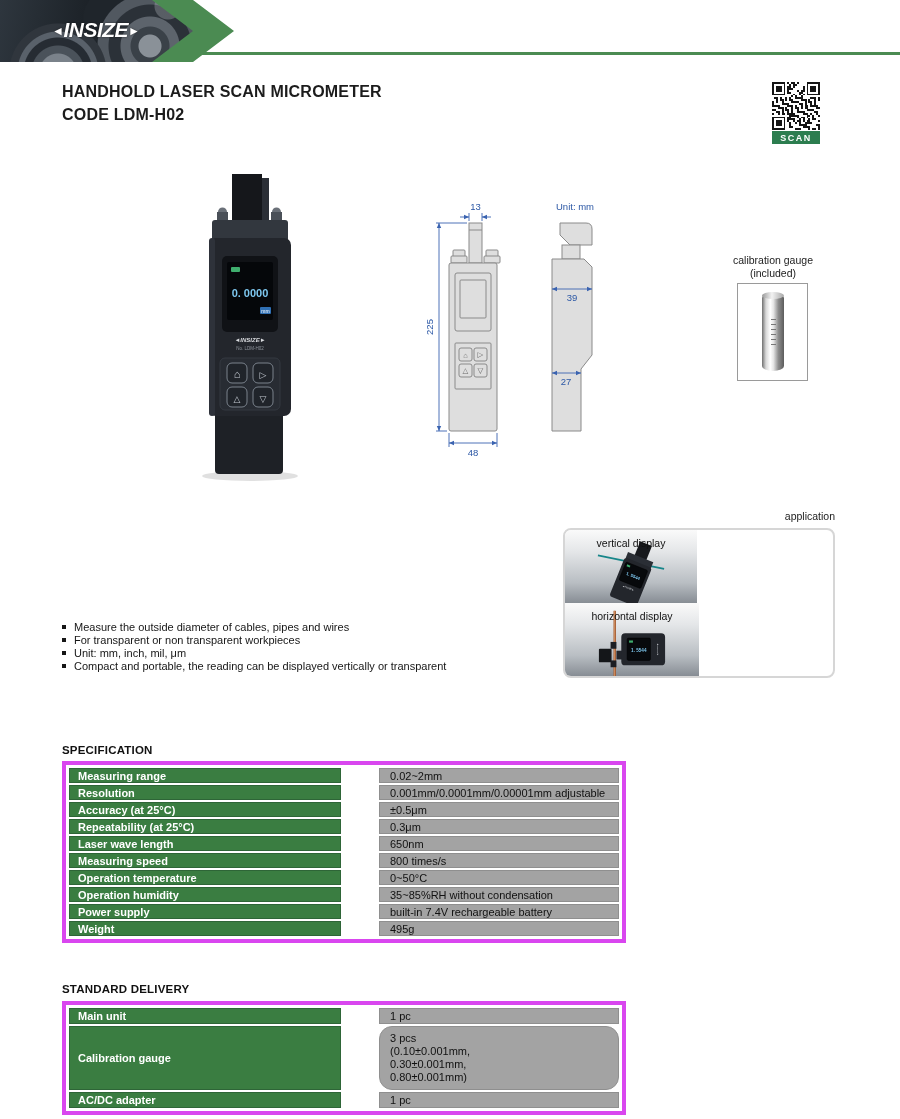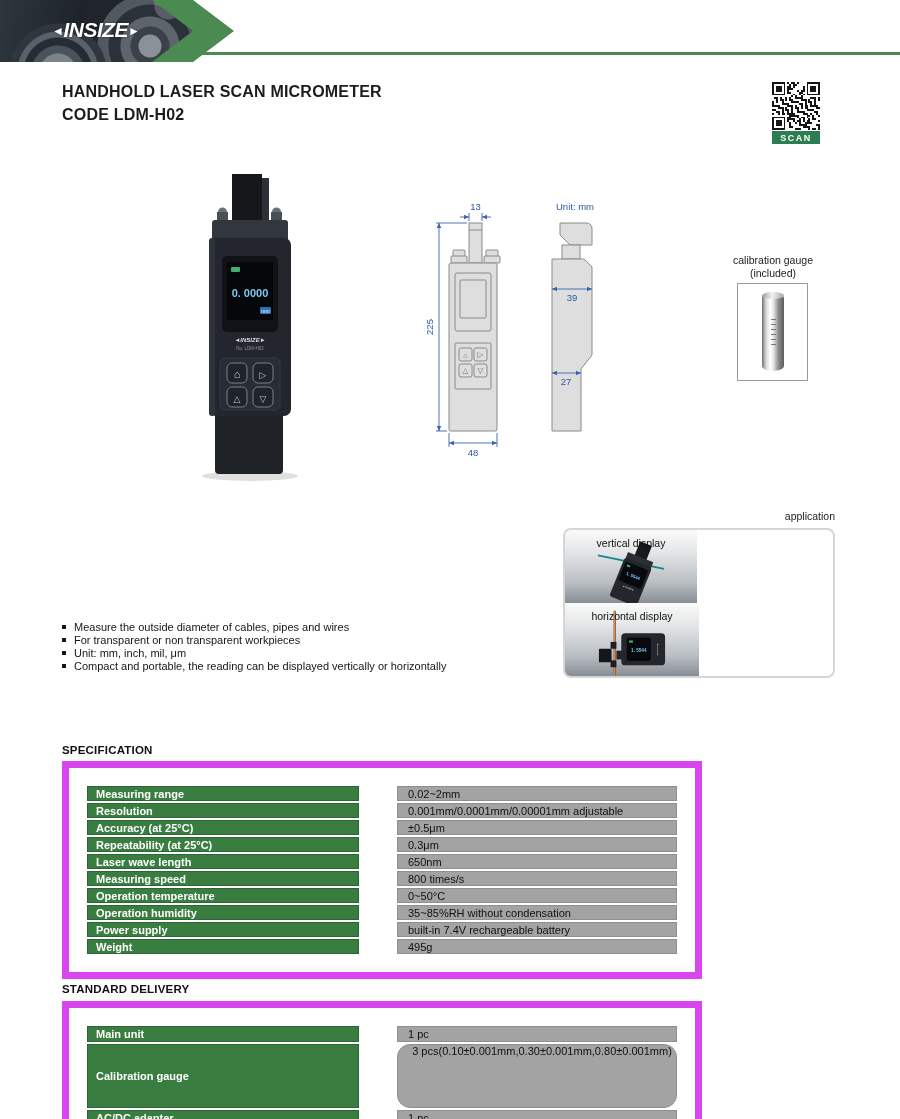--- a/index.html
+++ b/index.html
@@ -65,30 +65,30 @@
   .app-label{ position:absolute; top:7px; width:100%; text-align:center; font-size:10.5px; color:#111; z-index:2; }
   .app-scene{ position:absolute; inset:0; width:100%; height:100%; }
 
   
   .features{ position:absolute; left:62px; top:621px; list-style:none; }
   .features li{ display:flex; align-items:flex-start; font-size:11px; color:#161616; line-height:13px; }
   .features .sq{ width:4px; height:4px; background:#161616; margin:4px 8px 0 0; flex:none; }
 
   
   .section-heading{ position:absolute; left:62px; font-size:11.5px; font-weight:bold; color:#111; letter-spacing:0.2px; }
-  .data-table{ position:absolute; left:62px; width:640px; border:7px solid #d946ef; background:#fff; padding:18px; }
+  .data-table{ position:absolute; left:62px; width:564px; border:4px solid #d946ef; background:#fff; padding:3px; }
   .tr{ display:flex; gap:3px; margin-bottom:2px; }
   .tr:last-child{ margin-bottom:0; }
   .th{ width:272px; flex:none; background:#3a7d41; border:1px solid #2e6537; color:#fff;
        font-weight:bold; font-size:11px; display:flex; align-items:center; padding-left:8px; }
   .td{ flex:1; background:#a3a3a3; border:1px solid #8f8f8f; font-size:11px; color:#111;
        display:flex; align-items:center; padding-left:10px;margin-left:35px; }
   .spec .tr{ height:15px; }
   .h16{ height:16px; } .h64{ height:64px; }
-  .td.multi{ flex-direction:row; justify-content:center; align-items:flex-start; line-height:13px;border-radius:13px; }
+  .td.multi{ flex-direction:column; justify-content:center; align-items:flex-start; line-height:13px;border-radius:13px; }
 
   .screen-font{ font-weight:bold; }
 </style>
 </head>
 <body>
 
 <div class="page">
 
   <div class="green-line"></div>
   <div class="hero-photo">
@@ -476,21 +476,21 @@
     <li>
         <span class="sq"></span>
         <span>For transparent or non transparent workpieces</span>
       </li>
     <li>
         <span class="sq"></span>
         <span>Unit: mm, inch, mil, μm</span>
       </li>
     <li>
         <span class="sq"></span>
-        <span>Compact and portable, the reading can be displayed vertically or horizontally</span>
+        <span>Compact and portable, the reading can be displayed vertically or transparent</span>
       </li>
   </ul>
 
   <div class="section-heading" style="top:744px;">SPECIFICATION</div>
   <div class="data-table spec" style="top:761px;">
     <div class="tr">
         <div class="th">Measuring range</div>
         <div class="td">0.02~2mm</div>
       </div>
     <div class="tr">

